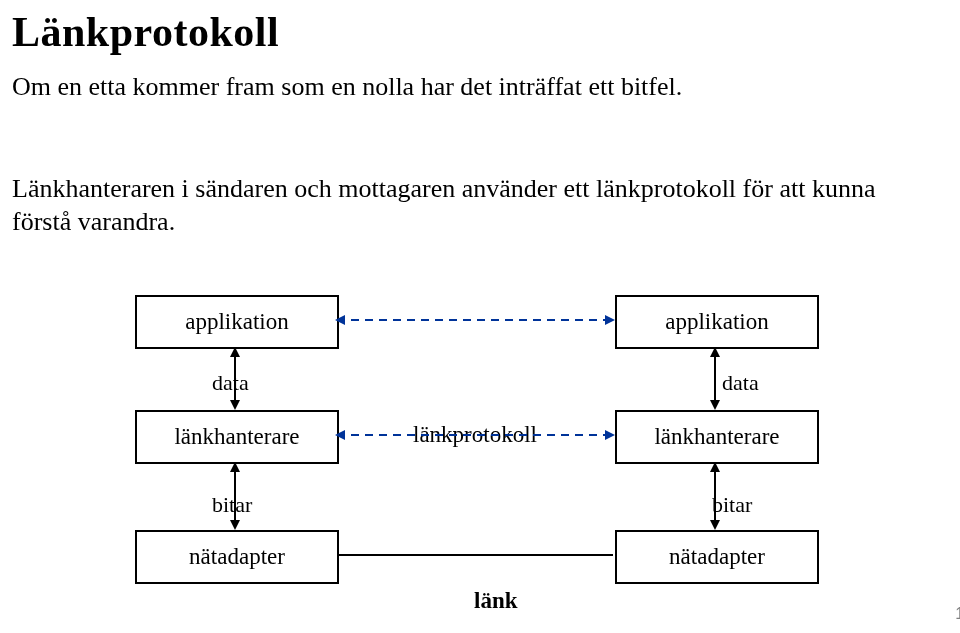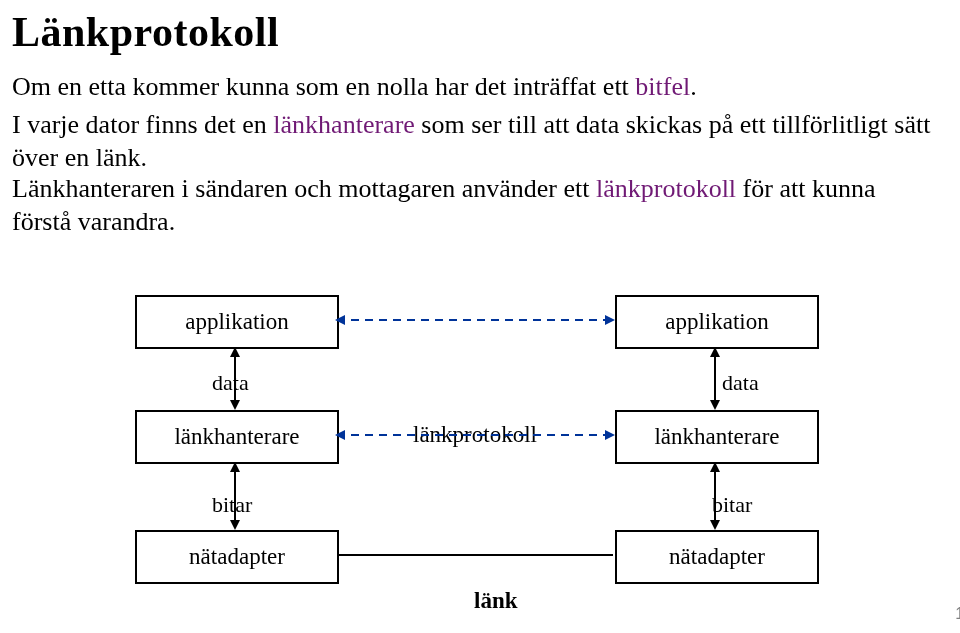--- a/index.html
+++ b/index.html
@@ -28,21 +28,21 @@
   .body-text {
     position: absolute;
     left: 12px;
     width: 920px;
     font-size: 26px;
     line-height: 1.28;
   }
   .p1 { top: 70px; }
   .p2 { top: 108px; }
   .p3 { top: 172px; }
-  .term { color: #701a75; }
+  .term { color: #000000; }
 
   
   .diagram {
     position: absolute;
     left: 0;
     top: 0;
     width: 848px;
     height: 633px;
     text-align: center;
   }
@@ -84,26 +84,23 @@
   }
 </style>
 </head>
 <body>
 
 <div class="slide">
 
   <div class="title">Länkprotokoll</div>
 
   <div class="body-text p1">
-    <span>Om en etta kommer kunna som en nolla har det inträffat ett </span><span class="term">bitfel</span><span>.</span>
+    <span>Om en etta kommer fram som en nolla har det inträffat ett </span><span class="term">bitfel</span><span>.</span>
   </div>
 
-  <div class="body-text p2">
-    <span>I varje dator finns det en </span><span class="term">länkhanterare</span><span> som ser till att data skickas på ett tillförlitligt sätt över en länk.</span>
-  </div>
 
   <div class="body-text p3">
     <span>Länkhanteraren i sändaren och mottagaren använder ett </span><span class="term">länkprotokoll</span><span> för att kunna förstå varandra.</span>
   </div>
 
   <div class="diagram">
 
     <div class="box" style="left:135px; top:295px; width:200px; height:50px;">applikation</div>
     <div class="box" style="left:615px; top:295px; width:200px; height:50px;">applikation</div>
 

